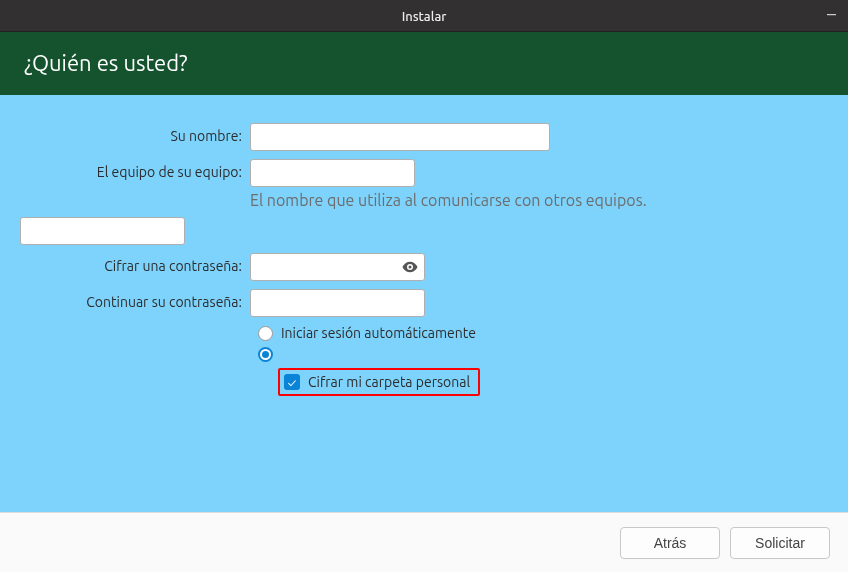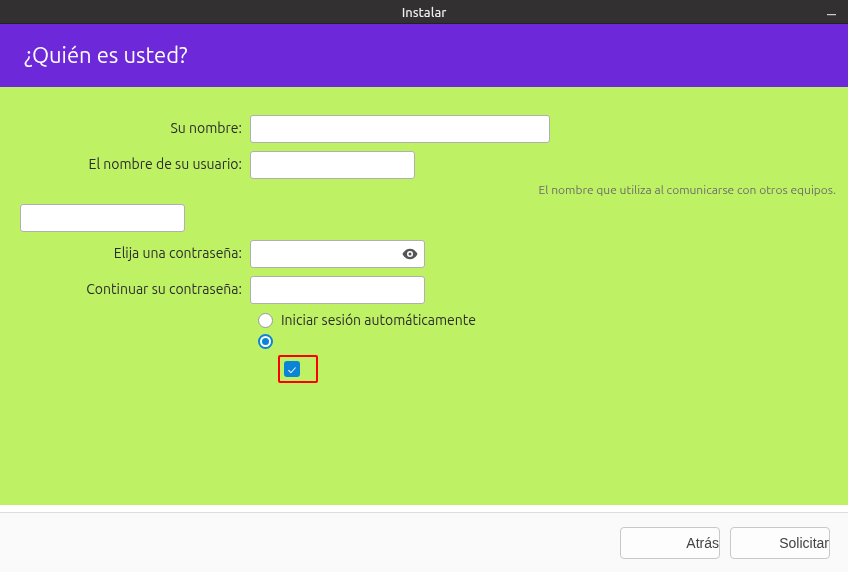--- a/index.html
+++ b/index.html
@@ -5,21 +5,21 @@
     * { box-sizing: border-box; margin: 0; padding: 0; }
     body {
       font-family: Ubuntu, "Segoe UI", sans-serif;
       background: #fff;
       width: 848px;
       height: 572px;
       overflow: hidden;
       position: relative;
     }
     .titlebar {
-      height: 24px;
+      height: 32px;
       background: #323030;
       border-bottom: 1px solid #222;
       display: flex;
       align-items: center;
       justify-content: center;
       position: relative;
     }
     .titlebar-title {
       color: #eee;
       font-size: 13px;
@@ -28,31 +28,31 @@
     .titlebar-min {
       position: absolute;
       right: 12px;
       top: 4px;
       color: #ccc;
       font-size: 18px;
       cursor: pointer;
       line-height: 1;
     }
     .header {
-      background: #6d28d9;
+      background: #14532d;
       padding: 18px 24px 20px 24px;
     }
     .header-title {
       color: #fff;
       font-size: 22px;
       font-weight: 400;
     }
     .content {
-      padding: 28px 12px 20px 20px;
-      background: #bef264;
+      padding: 28px 4px 20px 20px;
+      background: #7dd3fc;
       height: calc(100% - 32px - 62px - 60px);
     }
     .form-row {
       display: flex;
       align-items: flex-start;
       margin-bottom: 8px;
     }
     .form-label {
       width: 230px;
       text-align: right;
@@ -83,24 +83,23 @@
     .password-wrap .text-input { width: 100%; padding-right: 28px; }
     .eye-icon {
       position: absolute;
       right: 6px;
       top: 5px;
       width: 18px;
       height: 18px;
       color: #555;
     }
     .hint {
-      font-size: 12px;
+      font-size: 16px;
       color: #6d6d6d;
       margin-top: 4px;
-      text-align: right;
     }
     .radio-group {
       padding-left: 238px;
     }
     .radio-row, .check-row {
       display: flex;
       align-items: center;
       margin-bottom: 6px;
       font-size: 14px;
       color: #2c2c2c;
@@ -159,21 +158,21 @@
     }
     .btn {
       border: 1px solid #c8c8c8;
       background: #fdfdfd;
       color: #444;
       font-size: 14px;
       padding: 7px 0;
       width: 100px;
       border-radius: 4px;
       cursor: pointer;
-      text-align: right;
+      text-align: center;
     }
   </style>
 </head>
 <body>
 
 <div class="titlebar">
   <span class="titlebar-title">Instalar</span>
   <span class="titlebar-min">–</span>
 </div>
 
@@ -184,35 +183,35 @@
 <div class="content">
 
   <div class="form-row">
     <div class="form-label">Su nombre:</div>
     <div class="form-field">
       <input class="text-input wide" value="" style="">
     </div>
   </div>
 
   <div class="form-row">
-    <div class="form-label">El nombre de su usuario:</div>
+    <div class="form-label">El equipo de su equipo:</div>
     <div class="form-field">
       <input class="text-input narrow" value="" style="">
       <div class="hint">El nombre que utiliza al comunicarse con otros equipos.</div>
     </div>
   </div>
 
   <div class="form-row">
     <div class="form-field">
       <input class="text-input narrow" value="" style="">
     </div>
   </div>
 
   <div class="form-row">
-    <div class="form-label">Elija una contraseña:</div>
+    <div class="form-label">Cifrar una contraseña:</div>
     <div class="form-field">
       <div class="password-wrap">
         <input type="password" class="text-input" value="" style="">
         <svg class="eye-icon" viewBox="0 0 24 24" fill="currentColor">
           <path d="M12 5c-7 0-10 7-10 7s3 7 10 7 10-7 10-7-3-7-10-7zm0 11a4 4 0 1 1 0-8 4 4 0 0 1 0 8zm0-2a2 2 0 1 0 0-4 2 2 0 0 0 0 4z"></path>
         </svg>
       </div>
     </div>
   </div>
 
@@ -227,20 +226,21 @@
     <div class="radio-row">
       <span class="radio"></span>
       <span>Iniciar sesión automáticamente</span>
     </div>
     <div class="radio-row">
       <span class="radio selected"></span>
     </div>
     <div class="check-row">
       <div class="highlight-box">
         <span class="checkbox">✓</span>
+        <span>Cifrar mi carpeta personal</span>
       </div>
     </div>
   </div>
 
 </div>
 
 <div class="footer">
   <button class="btn">Atrás</button>
   <button class="btn">Solicitar</button>
 </div>

